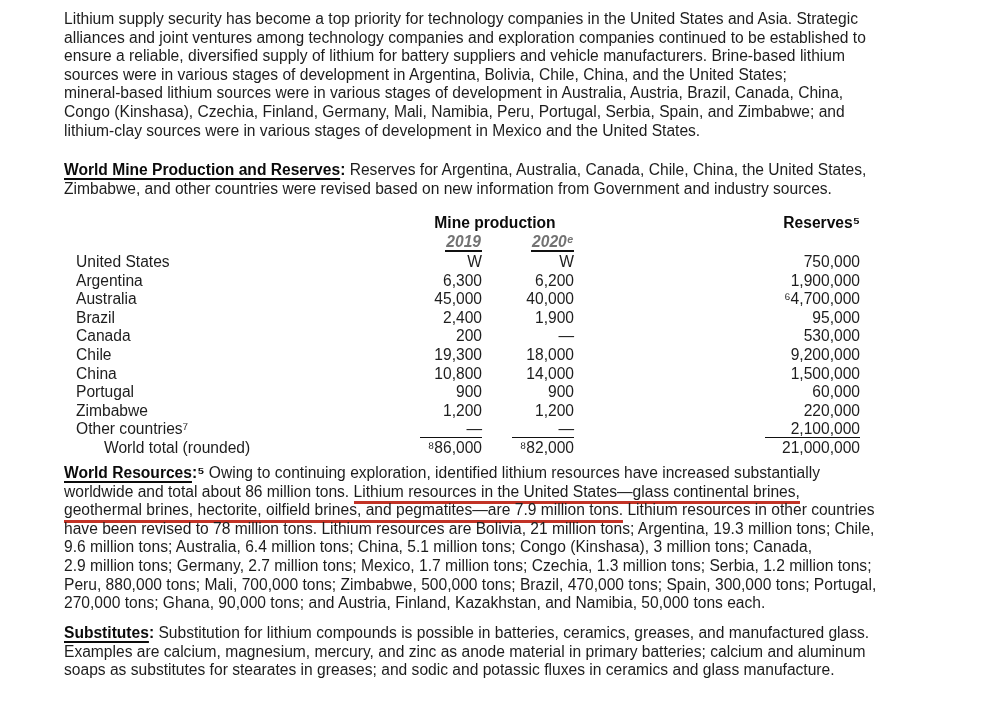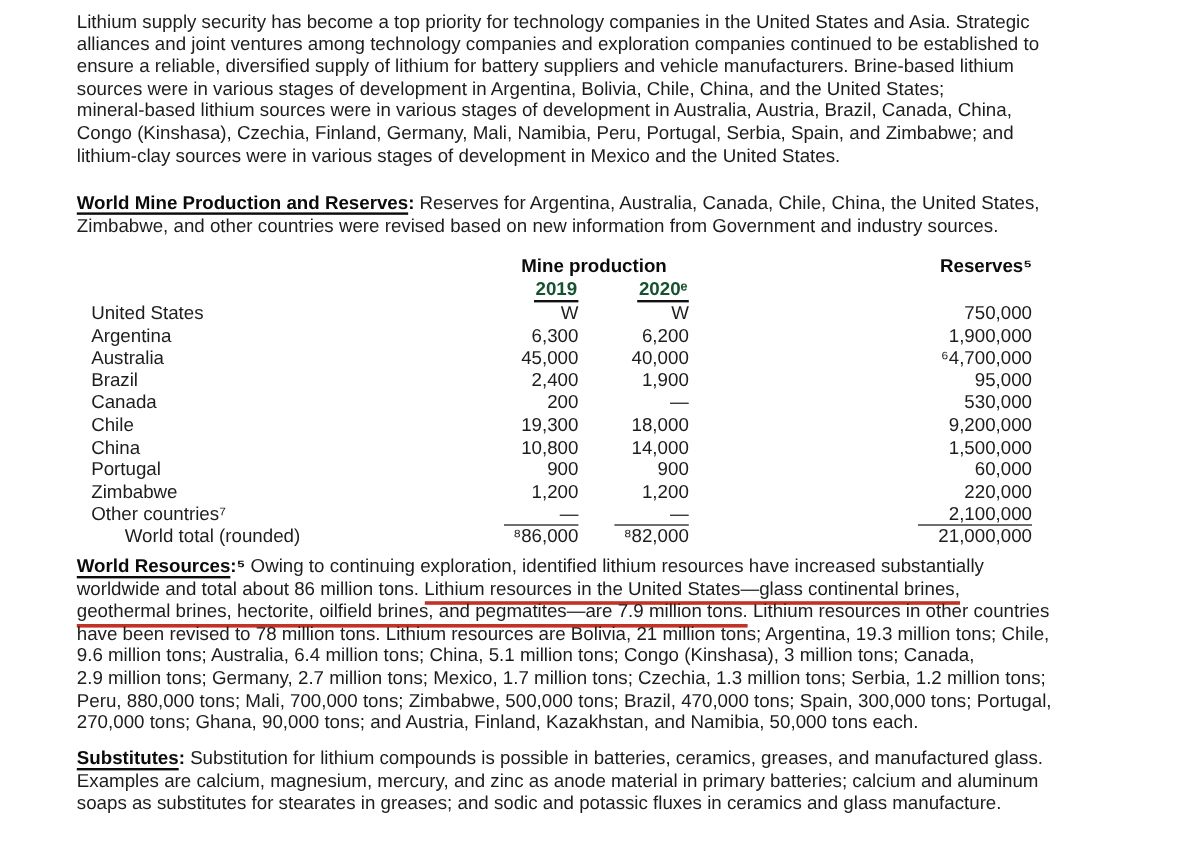--- a/index.html
+++ b/index.html
@@ -24,21 +24,21 @@
   .mtable { position:absolute; left:64px; top:213px; width:784px;margin-left:12px; }
   .trow { display:grid; grid-template-columns:340px 66px 92px 286px; height:18.6px; line-height:18.6px; }
   .trow.h1 { grid-template-columns:340px 158px 286px; height:20px; line-height:20px; }
   .trow.h2 { height:20px; line-height:17px; }
   .c  { white-space:pre; }
   .c1 { text-align:left; }
   .c2,.c3,.c4 { text-align:right; }
   .cg { text-align:center; font-weight:bold; color:#0b0b0b; }
   .cr { text-align:right; }
   .bold { font-weight:bold; color:#0b0b0b; }
-  .yr { font-weight:bold; color:#14532d; border-bottom:2px solid #111; padding:0 1px; }
+  .yr { font-weight:bold; color:#737373; border-bottom:2px solid #111; padding:0 1px;font-style:italic; }
   .indent { padding-left:28px; }
   .sum { display:inline-block; border-bottom:1.6px solid #111; line-height:15.5px; text-align:right; }
   .sum-s { min-width:62px; }
   .sum-l { min-width:95px; }
 </style>
 </head>
 <body>
 
 <div class="page">
 

